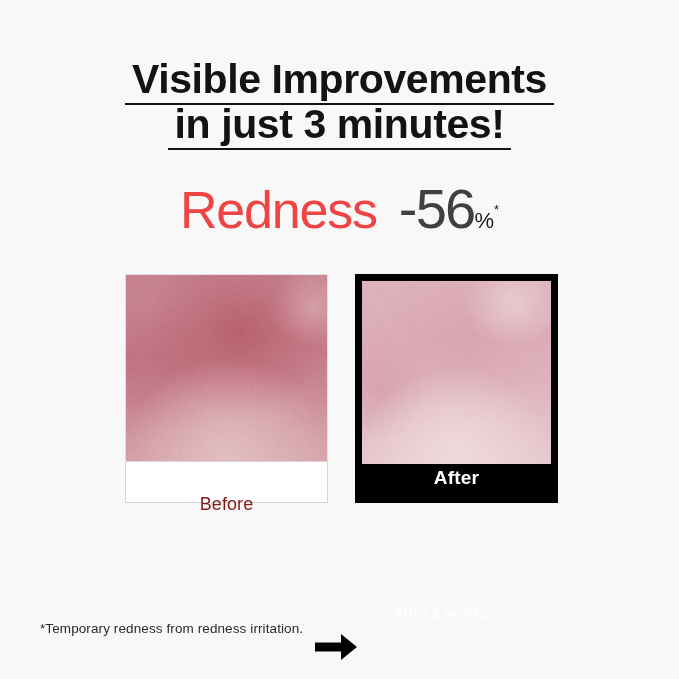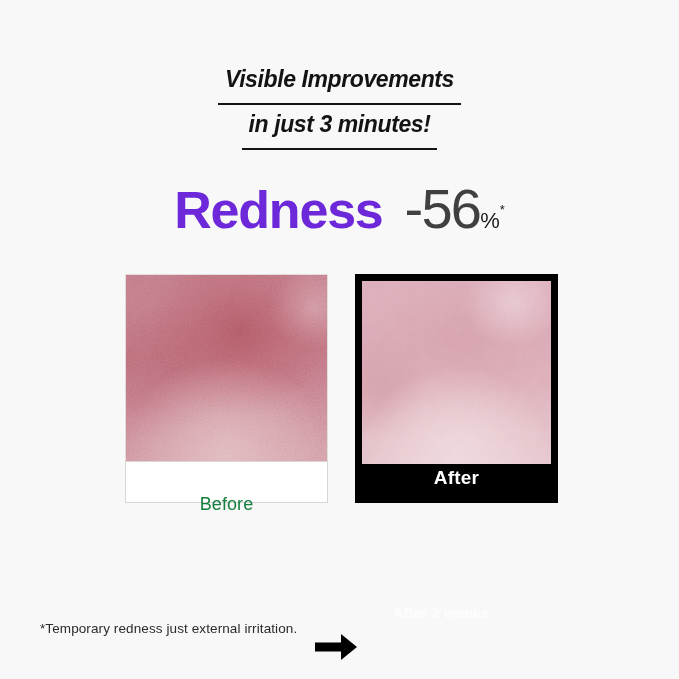--- a/index.html
+++ b/index.html
@@ -26,46 +26,45 @@
   
   .headline {
     position: absolute;
     top: 60px;
     left: 0;
     width: 679px;
     text-align: center;
   }
   .headline-line {
     display: block;
-    font-size: 23px;
+    font-size: 41px;
     line-height: 39px;
     font-weight: 700;
     color: #131313;
     letter-spacing: -0.4px;
-    font-style: italic;
   }
   .headline-line span.ul {
     display: inline-block;
     border-bottom: 2.2px solid #141414;
     padding: 0 7px 4px 7px;
   }
 
   
   .metric {
     position: absolute;
     top: 176px;
     left: 0;
     width: 679px;
     text-align: center;
     white-space: nowrap;
   }
   .metric-label {
     font-size: 52px;
-    font-weight: 700;
-    color: #6d28d9;
+    font-weight: 400;
+    color: #ef4444;
     letter-spacing: -1.2px;
     vertical-align: baseline;
   }
   .metric-value {
     font-size: 56px;
     font-weight: 400;
     color: #404040;
     letter-spacing: -1.8px;
     margin-left: 22px;
     vertical-align: baseline;
@@ -118,21 +117,21 @@
     width: 203px;
     height: 42px;
     background: #ffffff;
     border: 1px solid #d9d5d5;
     display: flex;
     align-items: center;
     justify-content: center;
   }
   .panel-before .caption-text {
     font-size: 18px;
-    color: #15803d;
+    color: #7f1d1d;
     letter-spacing: 0.1px;
     margin-top: 44px;
   }
 
   
   .panel-after .frame {
     position: absolute;
     top: 0; left: 0;
     width: 203px;
     height: 229px;
@@ -323,15 +322,15 @@
 
     <div class="arrow">
       <svg viewBox="0 0 42 30" width="42" height="30" aria-hidden="true">
         <path d="M0 10.5 H26 V2 L42 15 L26 28 V19.5 H0 Z" fill="#000000"></path>
       </svg>
     </div>
   </div>
 
   <div class="watermark">After 2 weeks</div>
 
-  <div class="footnote">*Temporary redness just external irritation.</div>
+  <div class="footnote">*Temporary redness from redness irritation.</div>
 
 </div>
 
 </body></html>

